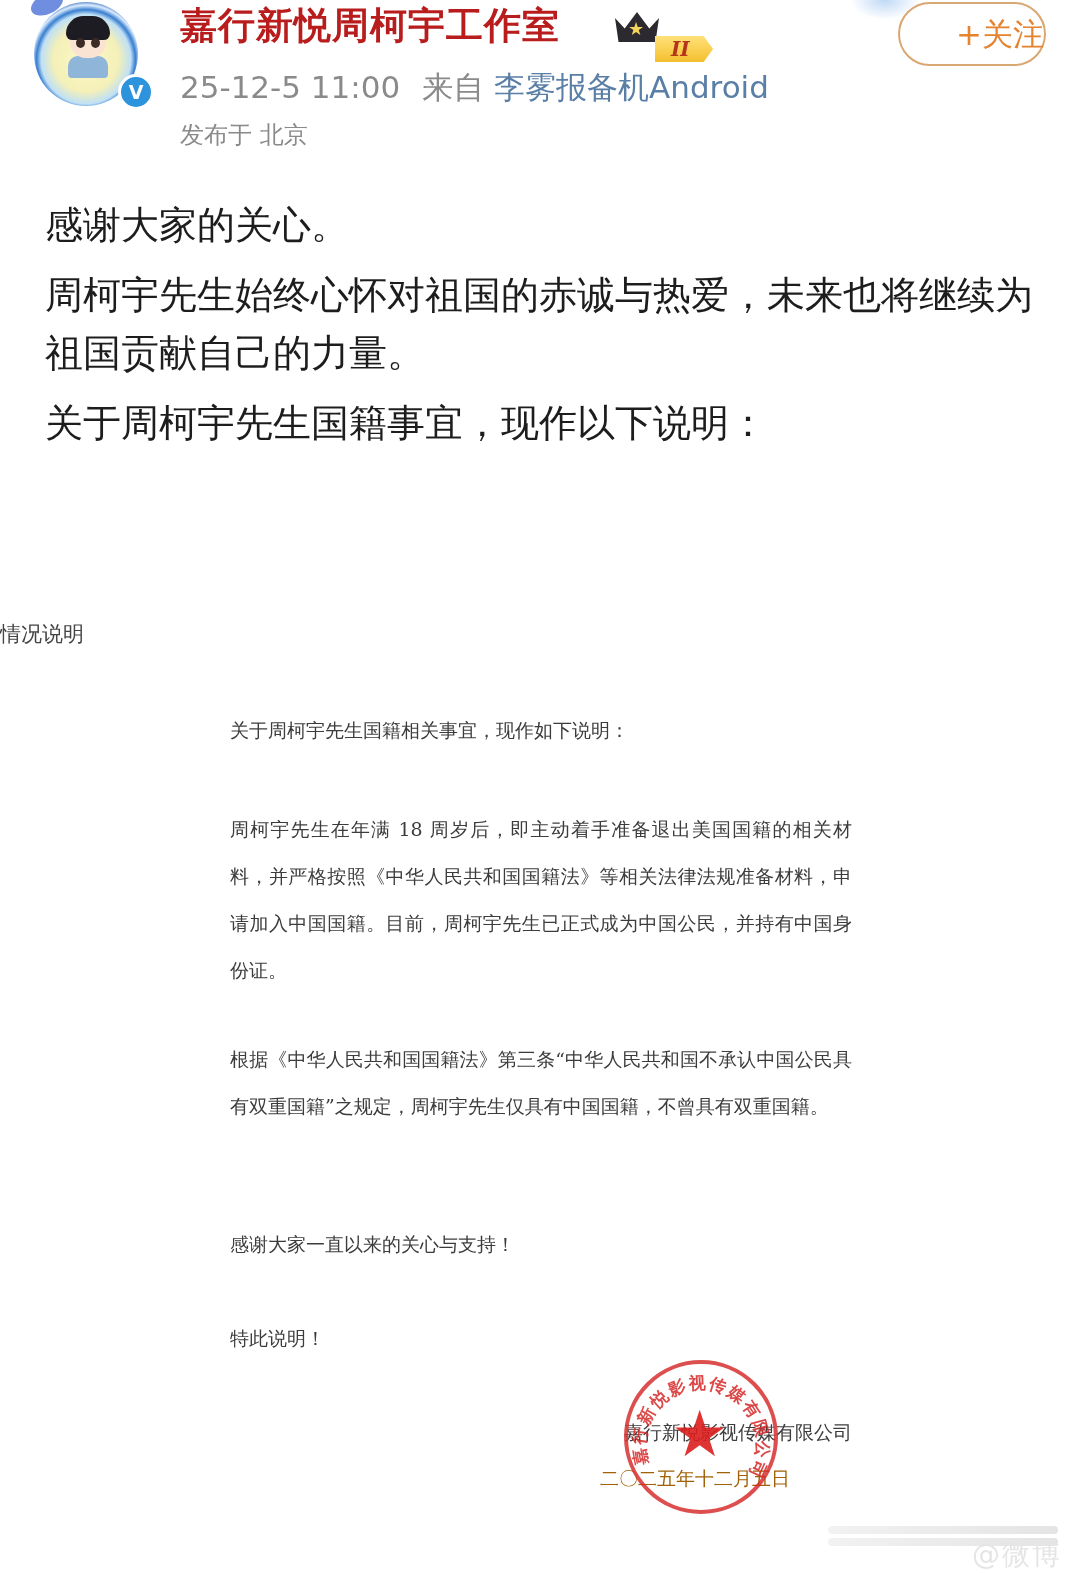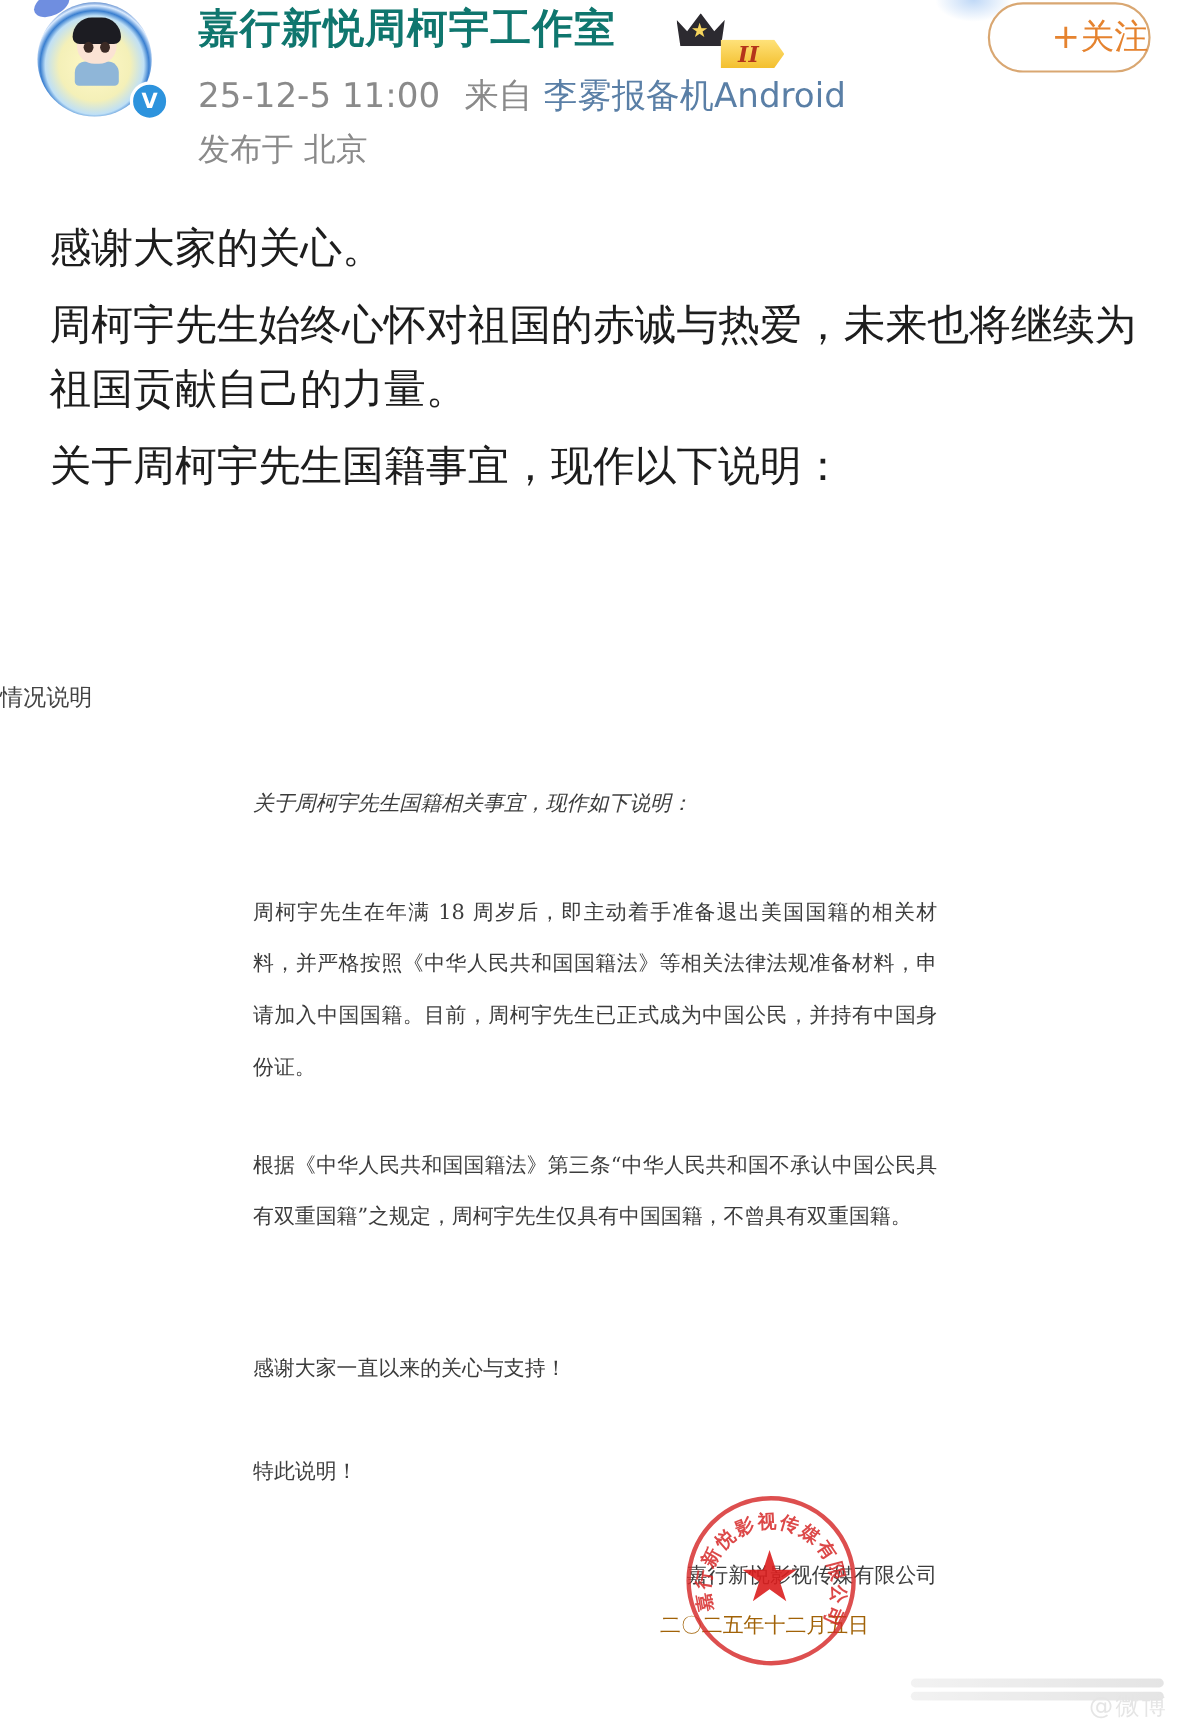--- a/index.html
+++ b/index.html
@@ -39,21 +39,21 @@
       background: #6f8ee0; border-radius: 50%; transform: rotate(-25deg);
     }
     .verified-badge {
       position: absolute; left: 90px; top: 74px; width: 30px; height: 30px;
       border-radius: 50%; background: #2d93dd; border: 3px solid #ffffff;
       color: #fff; font-weight: bold; font-size: 19px; line-height: 30px; text-align: center;
       box-sizing: content-box;
     }
     .username {
       position: absolute; left: 180px; top: 2px; font-size: 37px; line-height: 48px;
-      color: #0f766e; font-weight: bold; letter-spacing: 1px;
+      color: #b91c1c; font-weight: bold; letter-spacing: 1px;
     }
     .vip-badge {
       position: absolute; left: 615px; top: 8px; width: 108px; height: 38px;
     }
     .vip-badge .crown {
       position: absolute; left: 0; top: 4px; width: 44px; height: 30px;
       background: #2c2a30; clip-path: polygon(0 20%, 22% 55%, 50% 0, 78% 55%, 100% 20%, 92% 100%, 8% 100%);
     }
     .vip-badge .star { position: absolute; left: 13px; top: 12px; color: #f6d55d; font-size: 18px; line-height: 18px; }
     .vip-badge .tag {
@@ -62,21 +62,21 @@
       clip-path: polygon(0 0, 84% 0, 100% 50%, 84% 100%, 0 100%);
       color: #b4351b; font-family: "DejaVu Serif", serif; font-weight: bold; font-style: italic;
       font-size: 20px; line-height: 26px; text-indent: 16px;
     }
     .meta-line {
       position: absolute; left: 180px; top: 66px; font-size: 31px; line-height: 42px; color: #8a8a8a;
     }
     .meta-line .src { color: #5a7fa6; }
     .meta-line .gap { display: inline-block; width: 22px; }
     .location-line {
-      position: absolute; left: 180px; top: 114px; font-size: 29px; line-height: 42px; color: #8a8a8a;
+      position: absolute; left: 180px; top: 114px; font-size: 24px; line-height: 42px; color: #8a8a8a;
     }
     .follow-button {
       position: absolute; left: 898px; top: 2px; width: 148px; height: 64px;
       border: 2px solid #d9a772; border-radius: 34px; box-sizing: border-box;
       color: #e5832f; font-size: 31px; line-height: 60px; text-align: right; background: #fff;
     }
     .glow {
       position: absolute; left: 850px; top: -20px; width: 70px; height: 40px;
       background: radial-gradient(ellipse, rgba(140,185,240,0.55), rgba(255,255,255,0) 70%);
     }
@@ -92,21 +92,21 @@
       font-family: "DejaVu Serif", "Liberation Serif", serif; color: #3a3a3a;
     }
     .doc-title {
       position: absolute; left: 0; width: 1079px; top: 180px; text-align: left;
       font-size: 21px; line-height: 28px; color: #444;
     }
     .doc-para {
       position: absolute; left: 230px; width: 622px; font-size: 19px; color: #3c3c3c;
       text-align: justify; text-align-last: left;
     }
-    .doc-intro { top: 276px; line-height: 28px; font-style: italic; }
+    .doc-intro { top: 276px; line-height: 28px; }
     .doc-p1 { top: 366px; line-height: 47px; }
     .doc-p2 { top: 596px; line-height: 47px; }
     .doc-thanks { top: 790px; line-height: 28px; }
     .doc-close { top: 884px; line-height: 28px; }
     .doc-company {
       position: absolute; left: 600px; top: 978px; width: 252px; text-align: right;
       font-size: 19px; line-height: 28px; color: #3c3c3c;
     }
     .doc-date {
       position: absolute; left: 600px; top: 1024px; width: 252px; 
@@ -126,21 +126,21 @@
     .watermark {
       position: absolute; left: 828px; top: 1516px; width: 234px; height: 46px;
       opacity: 0.55;
     }
     .watermark .bar {
       position: absolute; left: 0; height: 8px; width: 230px; border-radius: 4px;
       background: linear-gradient(90deg, #e8e8e8, #cfcfcf);
     }
     .watermark .bar.b1 { top: 10px; } .watermark .bar.b2 { top: 22px; }
     .watermark .txt {
-      position: absolute; right: 0; top: 20px; font-size: 22px; color: #d0d0d0; letter-spacing: 2px;
+      position: absolute; right: 0; top: 20px; font-size: 28px; color: #d0d0d0; letter-spacing: 2px;
     }
   </style>
 </head>
 <body>
 
 <div class="glow"></div>
 
 <div class="avatar-wrap">
   <div class="avatar-ring"></div>
   <div class="ufo"></div>

